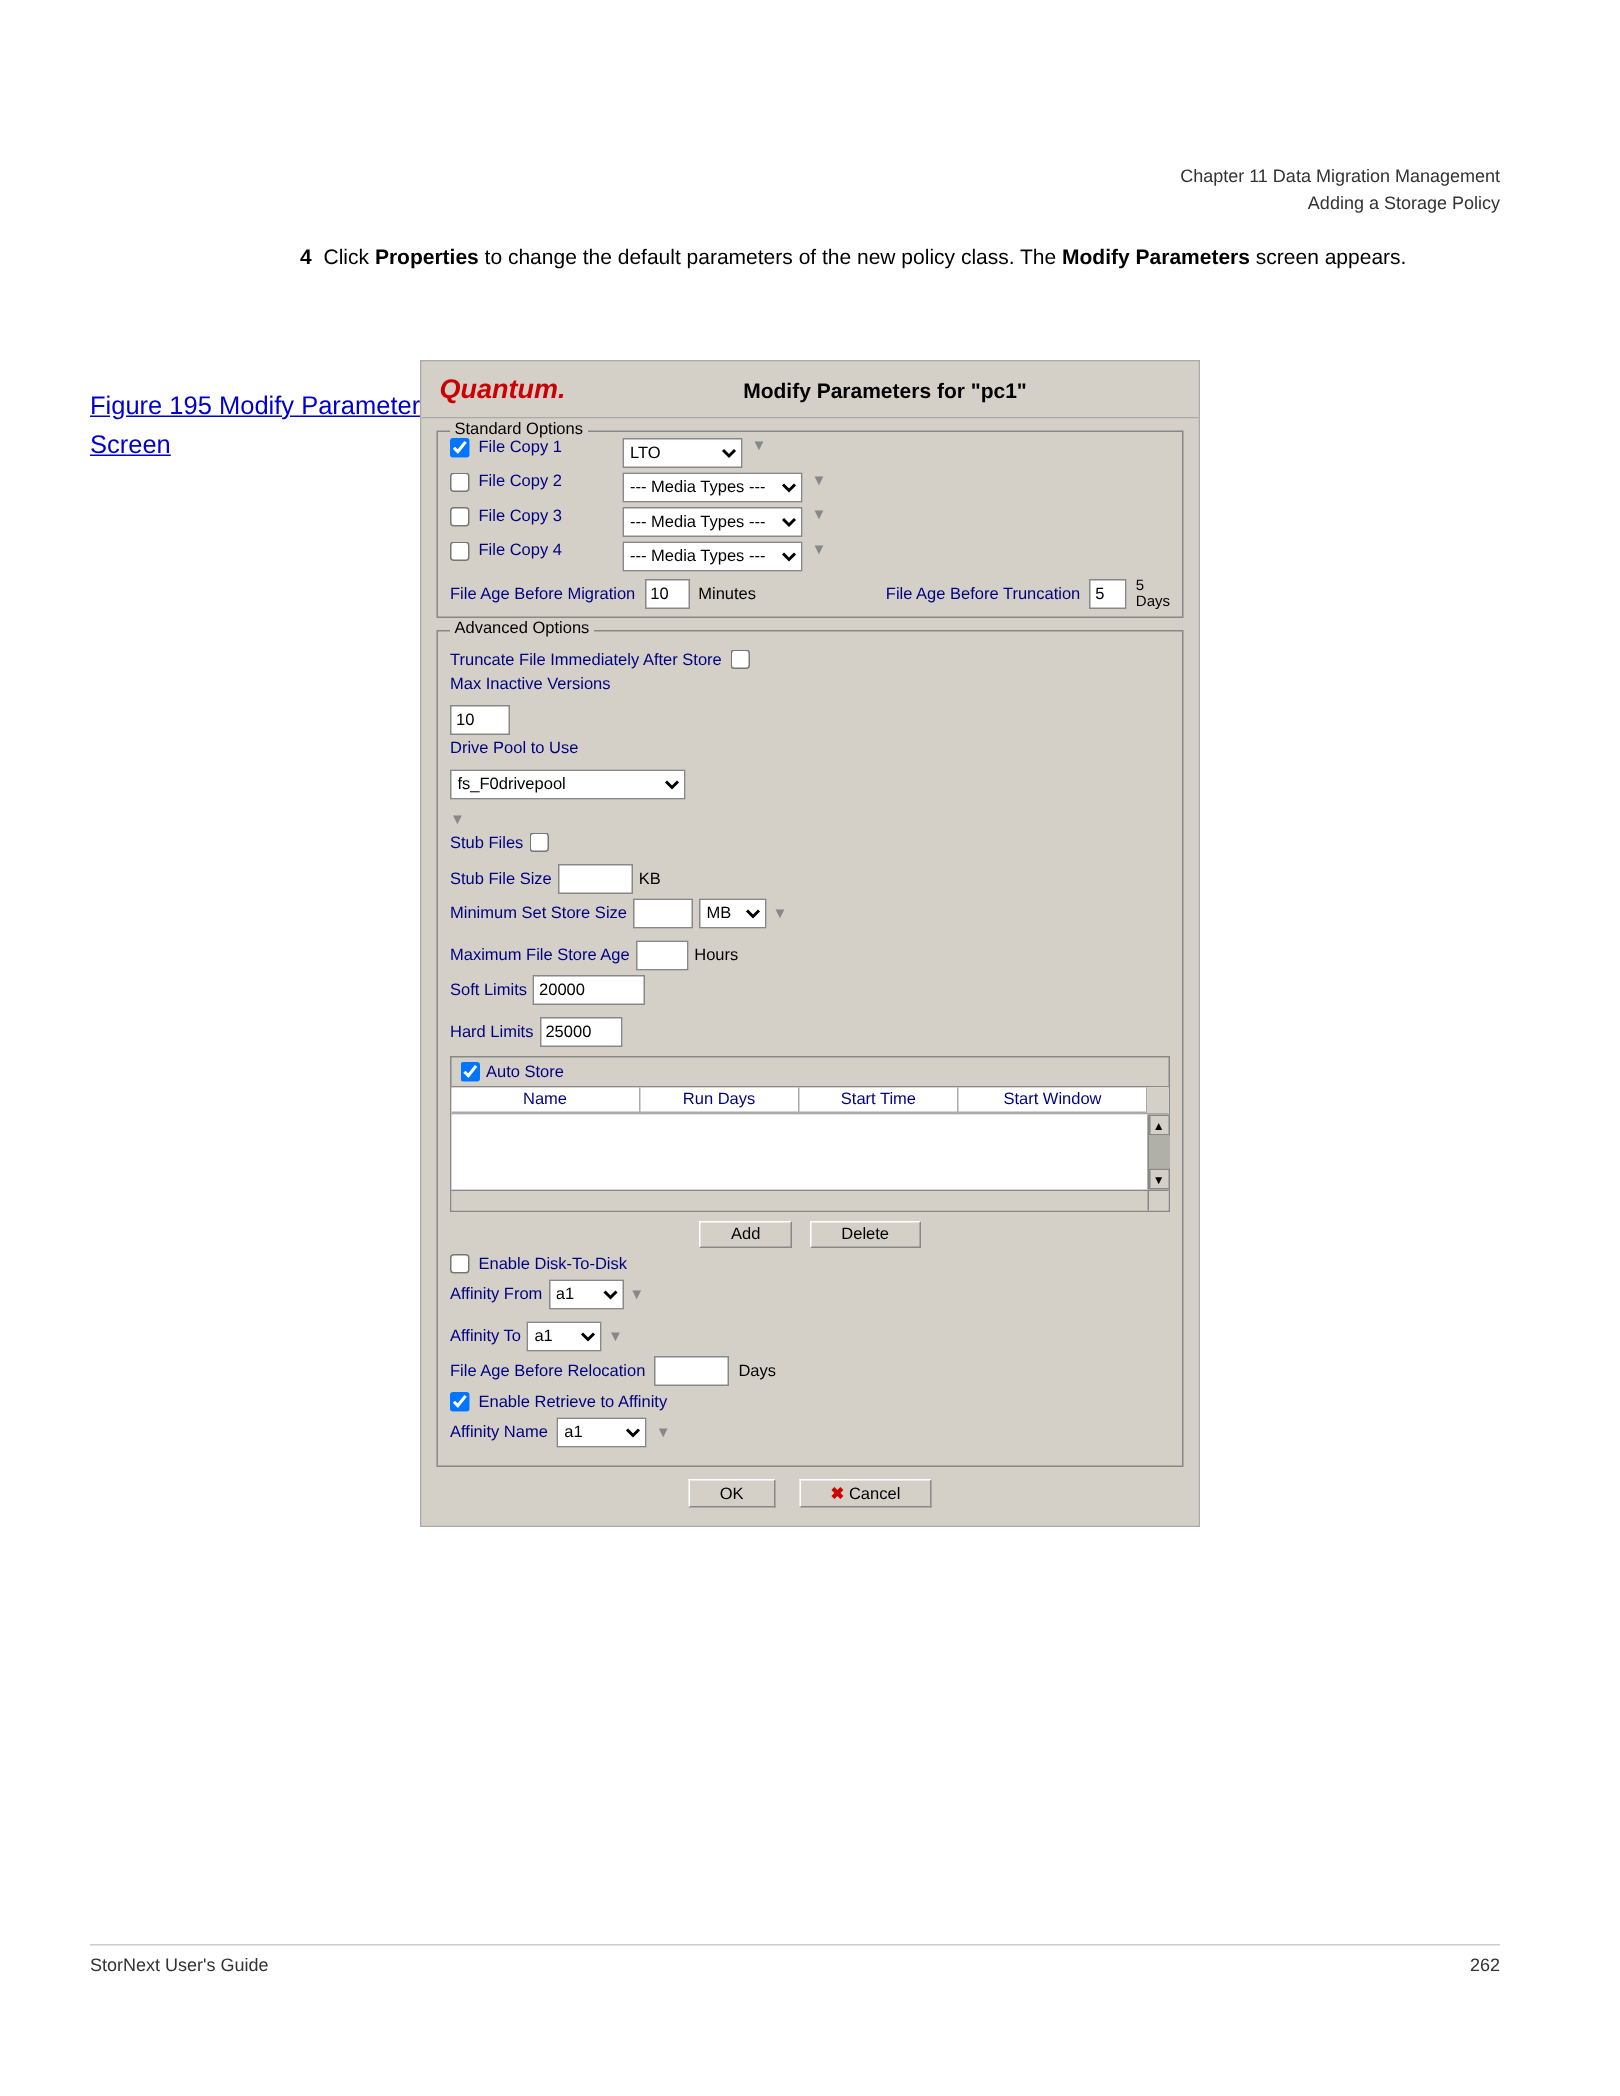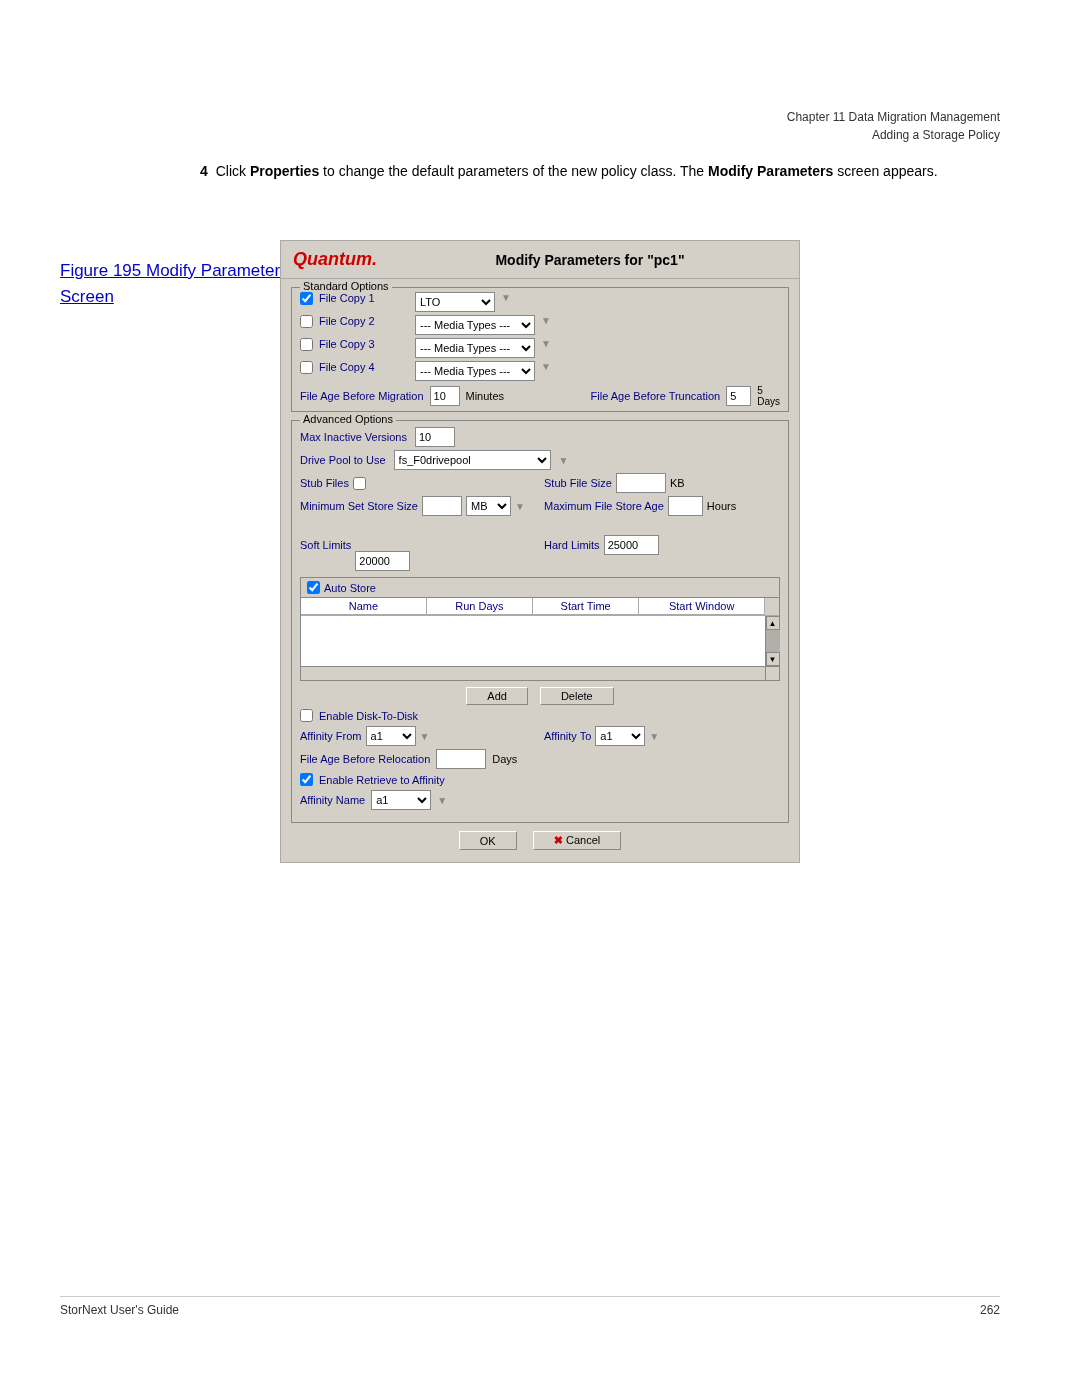--- a/index.html
+++ b/index.html
@@ -175,22 +175,22 @@
       top: -8px;
       left: 8px;
       background: #d4d0c8;
       padding: 0 3px;
       font-size: 11px;
     }
 
     .two-col {
       display: flex;
       gap: 8px;
-      align-items: center;
       margin-bottom: 3px;
+      flex-direction: column;
     }
 
     .col-left {
       flex: 1;
       display: flex;
       align-items: center;
       gap: 4px;
     }
 
     .col-right {
@@ -380,20 +380,24 @@
         <div style="display:flex;flex-direction:column;font-size:10px;line-height:1.1;">
           <span>5</span>
           <span>Days</span>
         </div>
       </div>
     </div>
 
     <div class="advanced-section">
       <span class="advanced-label">Advanced Options</span>
 
+      <div class="row" style="margin-top:6px;">
+        <span style="color:#000080;font-size:11px;">Truncate File Immediately After Store</span>
+        <input type="checkbox" style="">
+      </div>
 
       <div class="two-col">
         <span style="color:#000080;font-size:11px;">Max Inactive Versions</span>
         <input type="text" class="small-input" value="10" style="width: 40px;">
       </div>
 
       <div class="two-col">
         <span style="color:#000080;font-size:11px;">Drive Pool to Use</span>
         <select class="small-select" style="width:157px;">
           <option>fs_F0drivepool</option>
@@ -426,21 +430,21 @@
         <div class="col-right">
           <span style="color:#000080;font-size:11px;">Maximum File Store Age</span>
           <input type="text" class="small-input" style="width: 35px;">
           <span class="unit-label">Hours</span>
         </div>
       </div>
 
       <div class="two-col">
         <div class="col-left">
           <span style="color:#000080;font-size:11px;">Soft Limits</span>
-          <input type="text" class="small-input" value="20000" style="width: 55px; margin-top: 32px;">
+          <input type="text" class="small-input" value="20000" style="width: 75px;">
         </div>
         <div class="col-right">
           <span style="color:#000080;font-size:11px;">Hard Limits</span>
           <input type="text" class="small-input" value="25000" style="width: 55px;">
         </div>
       </div>
 
       <div class="auto-store-section">
         <div class="auto-store-header">
           <input type="checkbox" checked="" style="">

